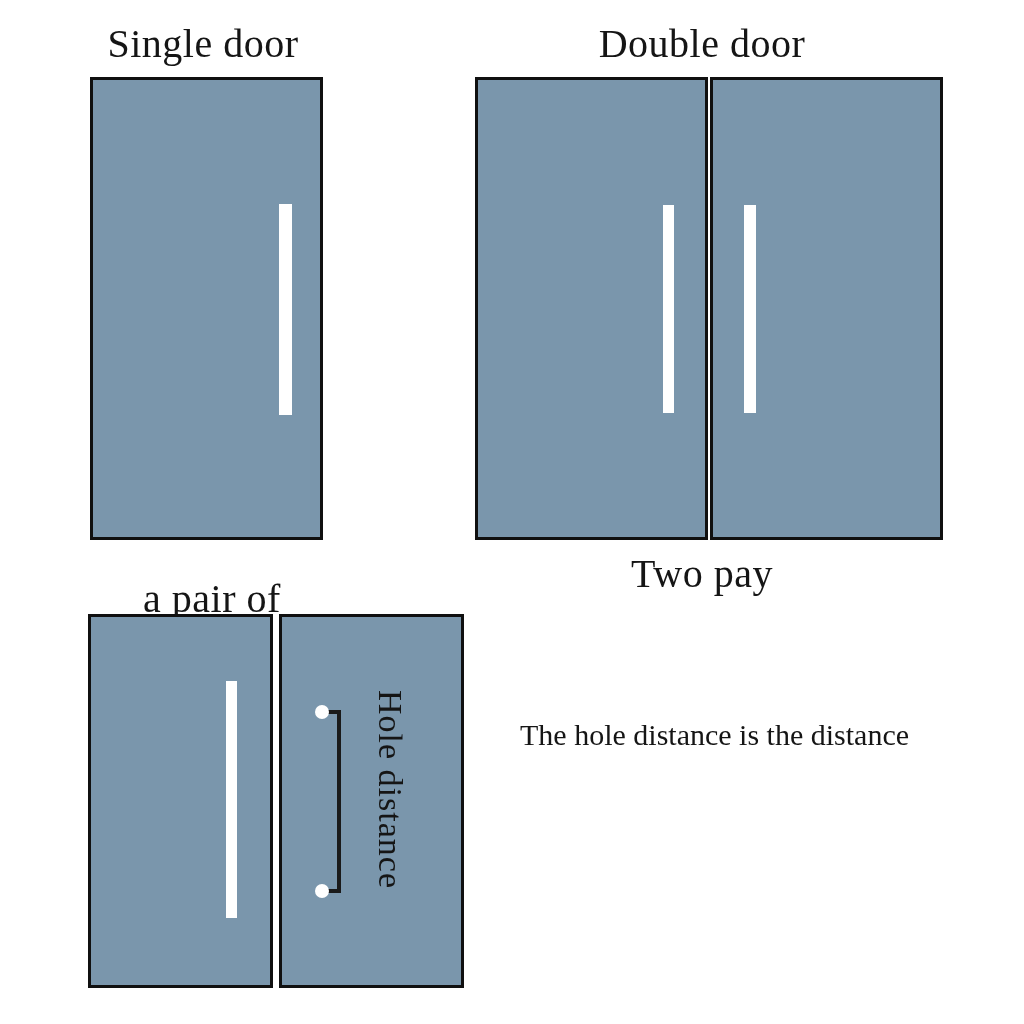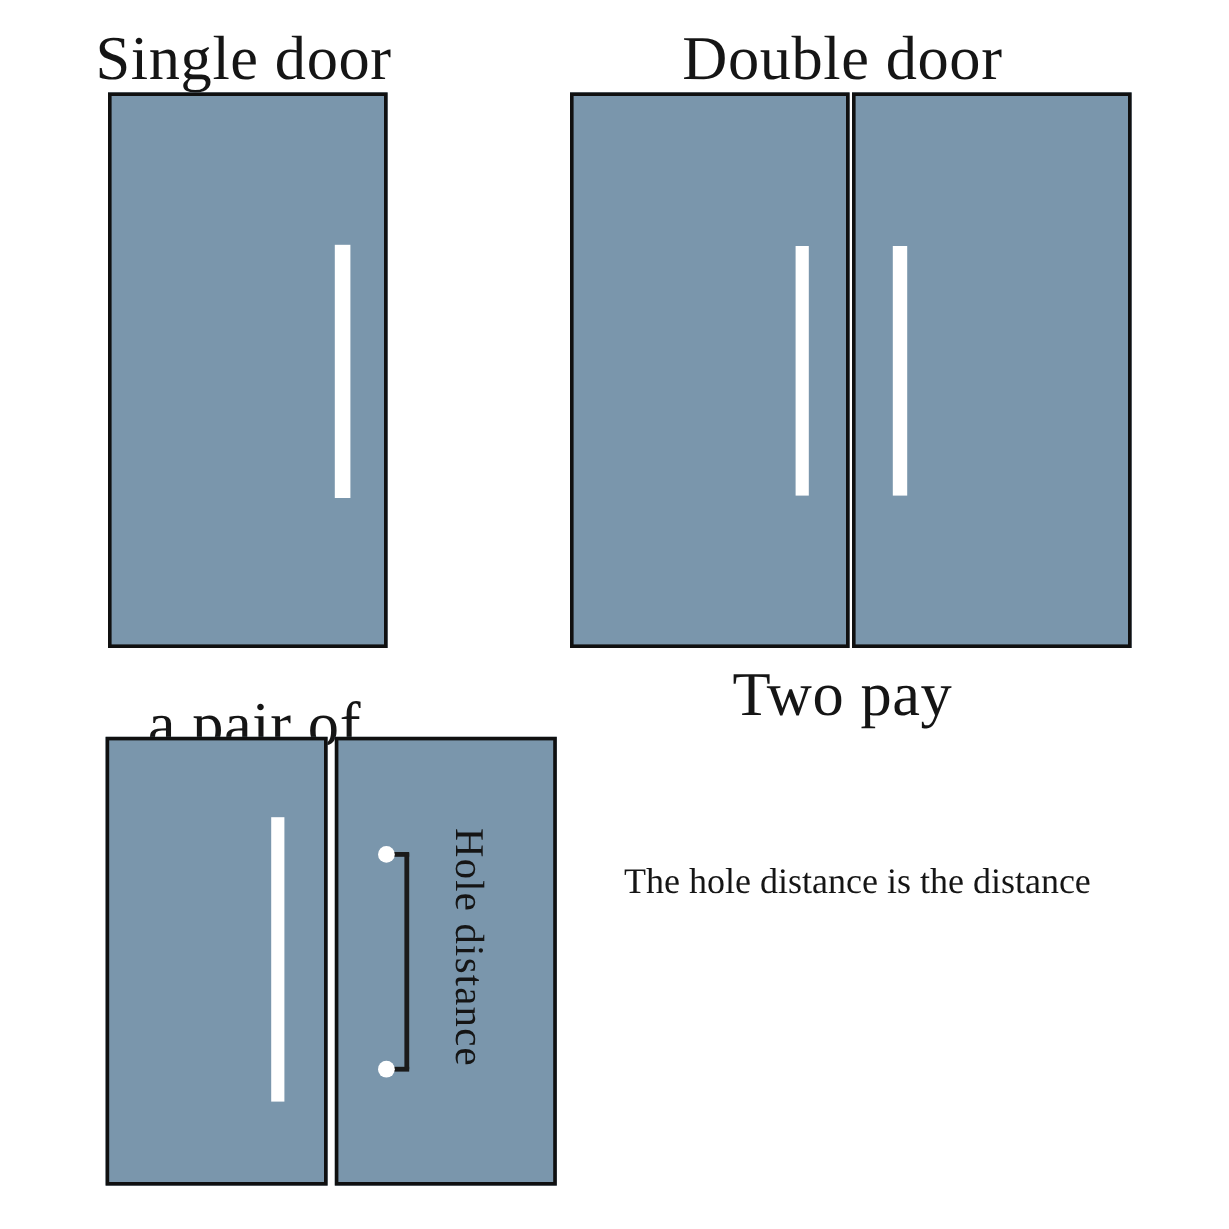--- a/index.html
+++ b/index.html
@@ -7,21 +7,21 @@
     --handle:#ffffff; --text:#151515; --bracket-line:#1a1a1a; --hole-fill:#ffffff;
   }
   html,body{margin:0;padding:0;}
   body{
     width:1024px;height:1024px;background:var(--background);
     font-family:"Liberation Serif","DejaVu Serif",serif;color:var(--text);
     position:relative;overflow:hidden;
   }
   .canvas{position:absolute;left:0;top:0;width:1024px;height:1024px;}
   .caption{
-    position:absolute;width:300px;text-align:center;font-size:52px;
+    position:absolute;width:300px;text-align:center;font-size:40px;
     color:var(--text);white-space:nowrap;letter-spacing:0.5px;
   }
   .door{
     position:absolute;background:var(--door-fill);
     border:3px solid var(--door-border);box-sizing:border-box;
   }
   .handle{
     position:absolute;background:var(--handle);
   }
   .hole{

